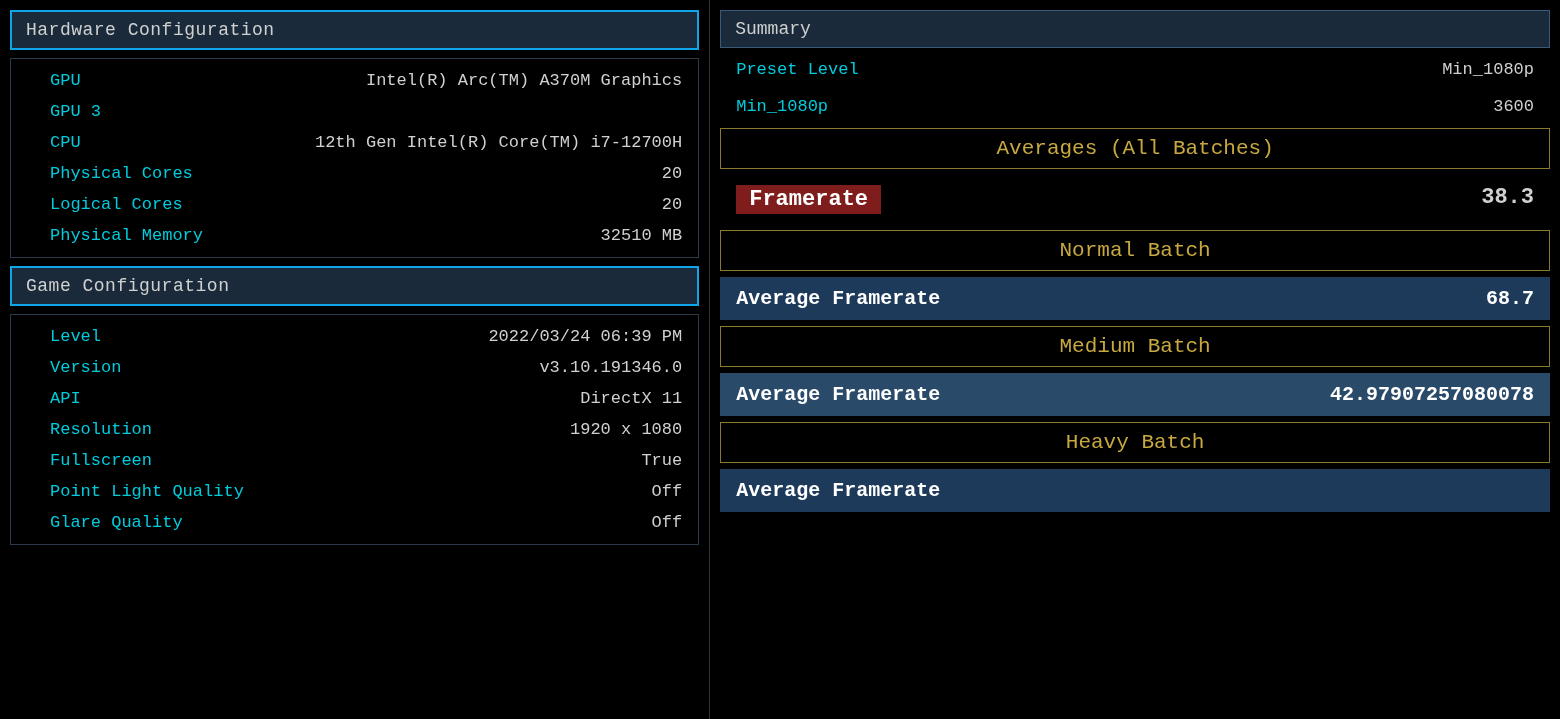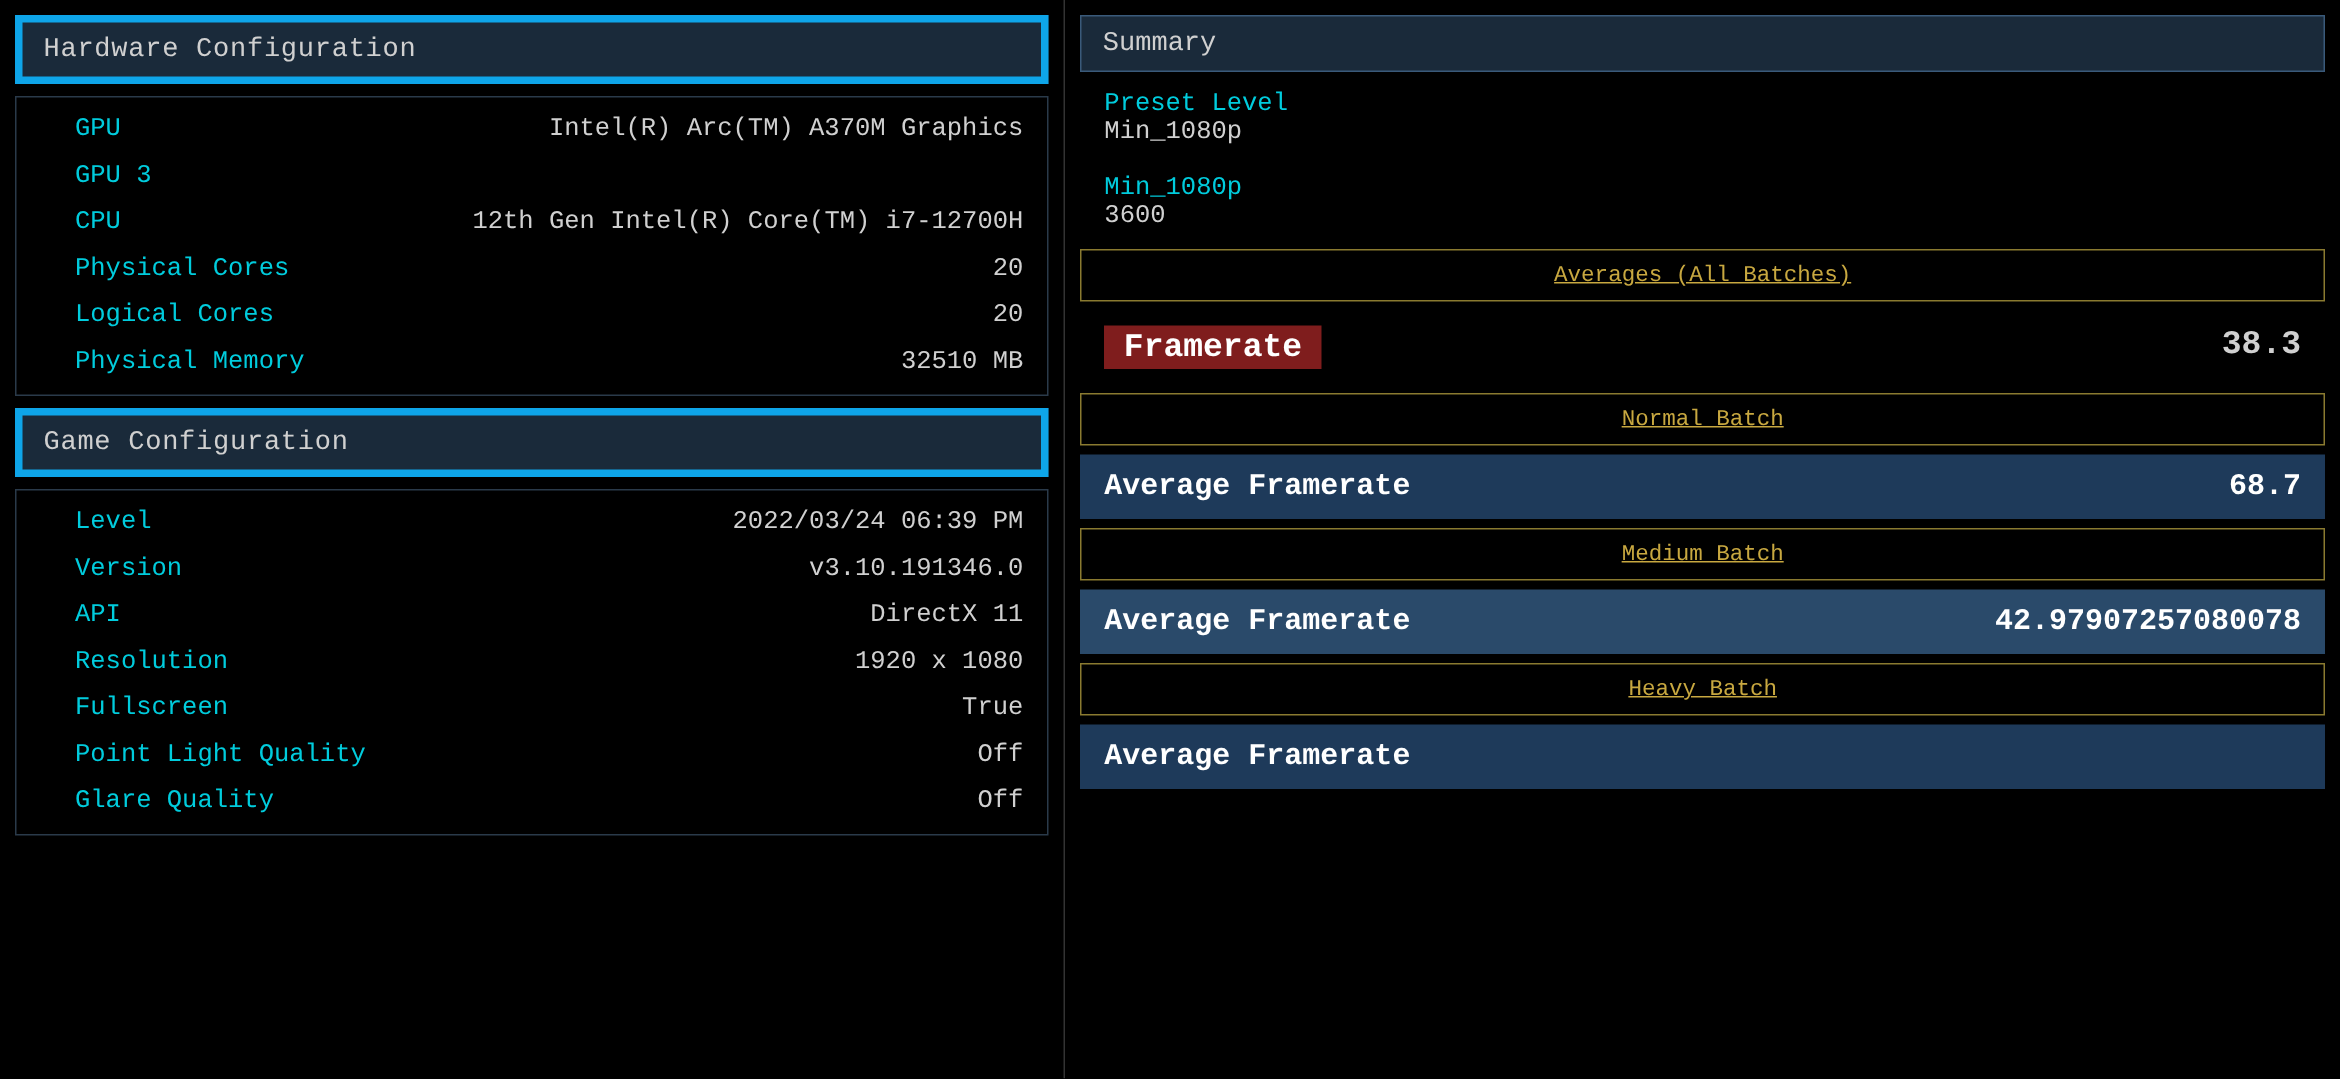--- a/index.html
+++ b/index.html
@@ -26,21 +26,21 @@
       width: 936px;
       padding: 10px;
       display: flex;
       flex-direction: column;
       gap: 6px;
       border-left: 1px solid #333;
     }
 
     .section-header {
       background: #1a2a3a;
-      border: 5px solid #0ea5e9;
+      border: 2px solid #0ea5e9;
       padding: 8px 14px;
       font-size: 18px;
       color: #d0d0d0;
       letter-spacing: 0.5px;
     }
 
     .section-content {
       border: 1px solid #2a3a4a;
       padding: 6px 0;
     }
@@ -66,32 +66,30 @@
       border: 1px solid #3a5a7a;
       padding: 8px 14px;
       font-size: 18px;
       color: #d0d0d0;
     }
 
     .summary-section-label {
       background: #000;
       border: 1px solid #8a7a30;
       padding: 8px 14px;
-      font-size: 15px;
+      font-size: 21px;
       color: #c8a840;
       text-align: center;
-      text-decoration: underline;
     }
 
     .summary-row {
       display: flex;
       justify-content: space-between;
       padding: 6px 16px;
       font-size: 17px;
-      flex-direction: column;
     }
 
     .summary-row .label {
       color: #00ccdd;
     }
 
     .summary-row .value {
       color: #d0d0d0;
     }
 

